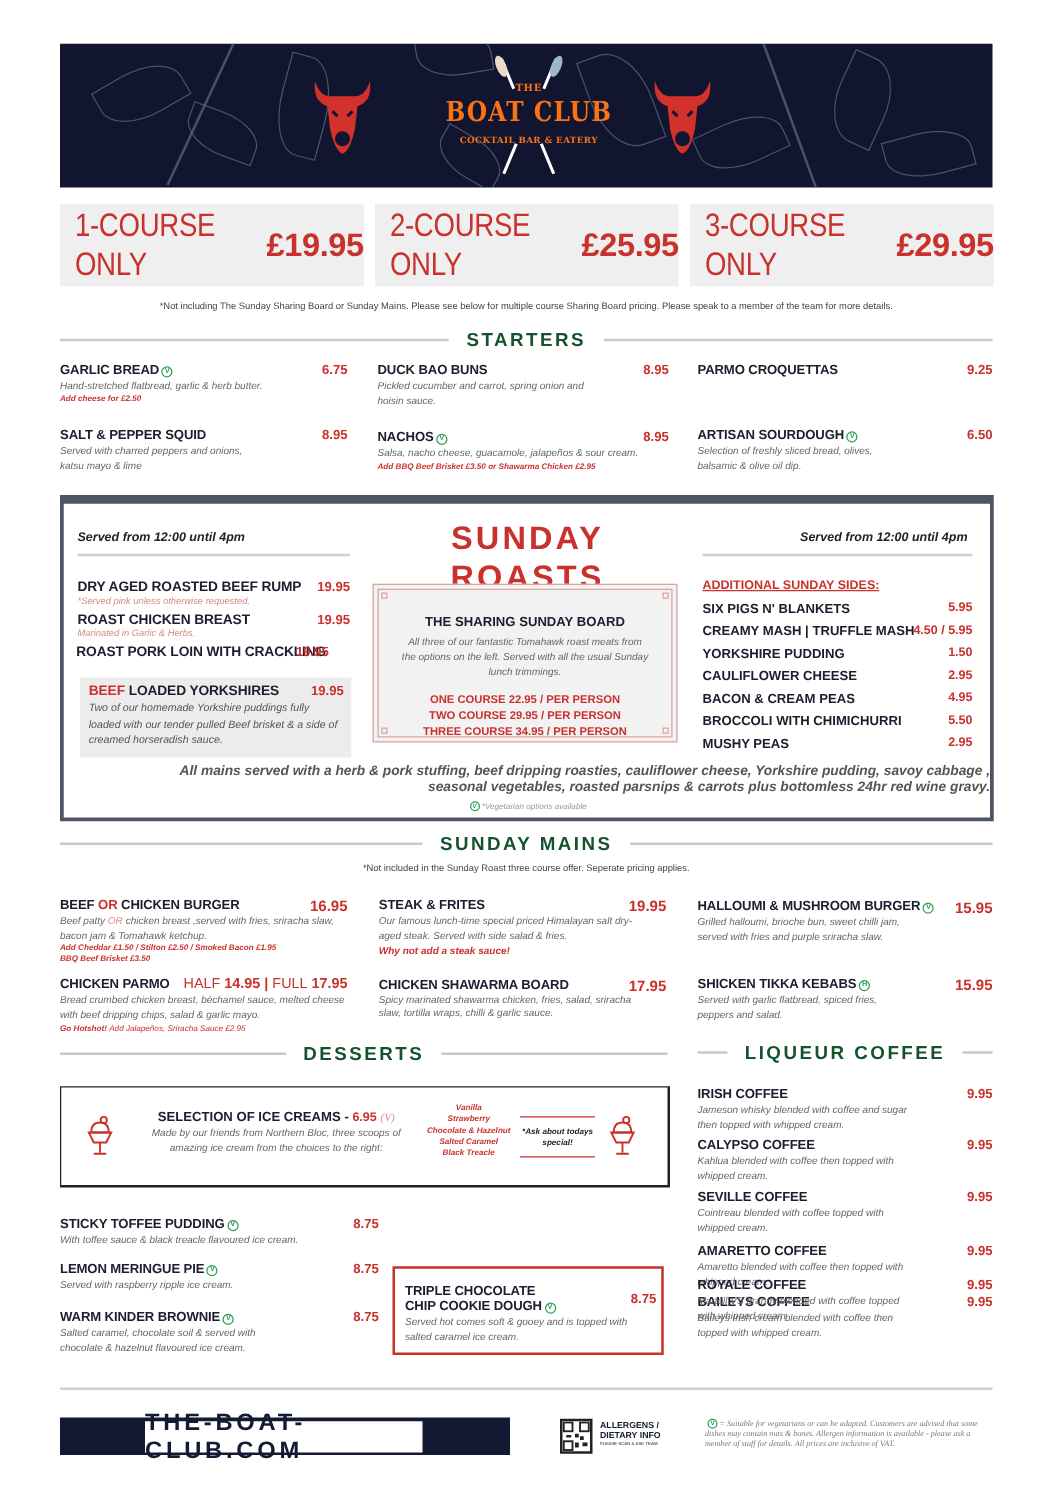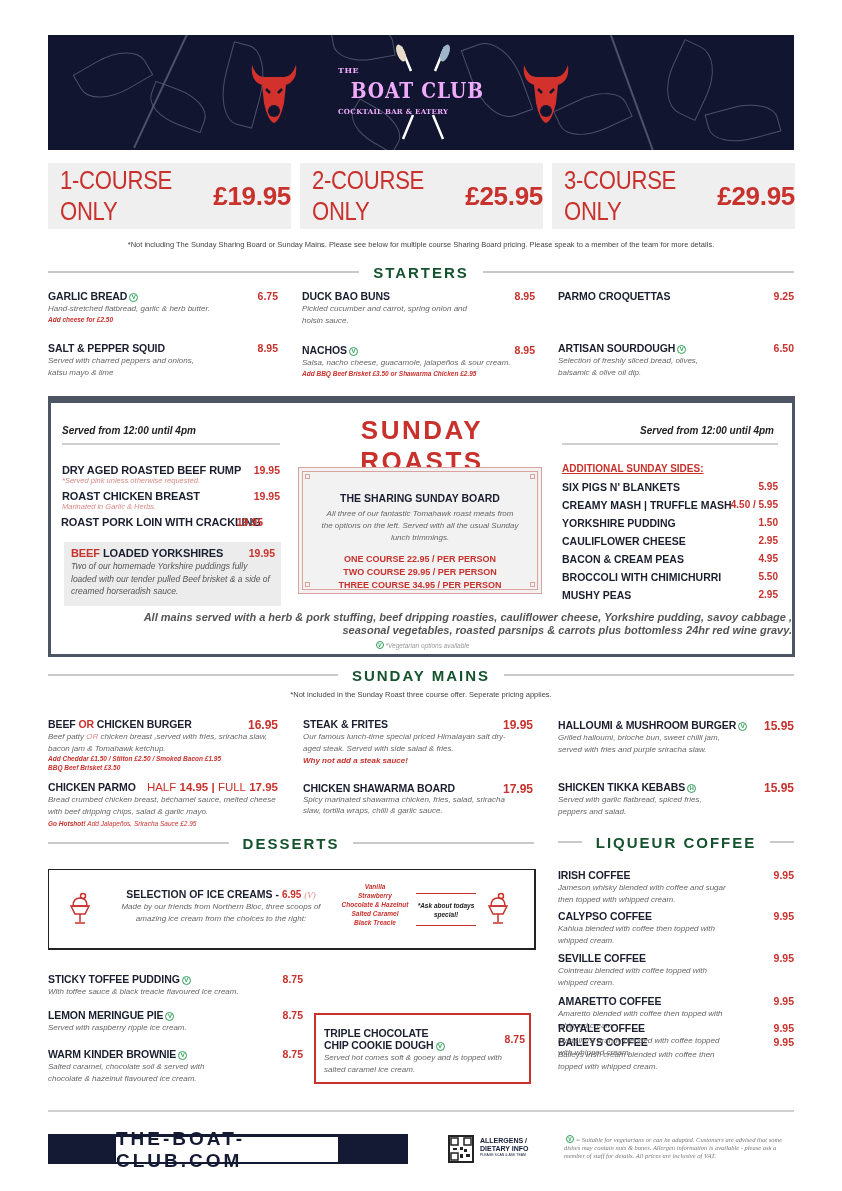--- a/index.html
+++ b/index.html
@@ -6,21 +6,21 @@
   html, body { width: 842px; height: 1191px; background: #ffffff; overflow: hidden; }
   body { position: relative; font-family: "Liberation Sans", sans-serif; color: #1b1e2e; }
   .abs { position: absolute; }
   .red { color: #c8312c; }
 
   
   #banner { left: 48px; top: 35px; width: 746px; height: 115px; background: #111530; overflow: hidden; }
   #banner .leaf { position: absolute; border: 1.5px solid #5a6078; border-radius: 0 60% 0 60%; opacity: .8; }
   #banner .stem { position: absolute; width: 1.5px; background: #5a6078; opacity: .8; transform-origin: top; }
   .bull { position: absolute; top: 28px; width: 52px; height: 62px; }
-  .logo { position: absolute; left: 290px; top: 8px; width: 170px; height: 100px; color: #f0abfc; }
+  .logo { position: absolute; left: 290px; top: 8px; width: 170px; height: 100px; text-align: center; color: #f97316; }
   .logo .the { position: absolute; left: 0; right: 0; top: 22px; font: bold 8px "DejaVu Serif", serif; letter-spacing: .5px; }
   .logo .name { position: absolute; left: 0; right: 0; top: 34px; font: bold 22px "DejaVu Serif", serif; letter-spacing: 1px; transform: scaleX(.85); }
   .logo .sub { position: absolute; left: 0; right: 0; top: 64px; font: bold 7px "DejaVu Serif", serif; letter-spacing: .3px; }
 
   
   .course { top: 163px; width: 243px; height: 66px; background: #efefef; display: flex; align-items: center; justify-content: center; font-size: 26px; color: #c8312c; letter-spacing: -.3px; }
   .course b { font-weight: bold; margin-left: 6px; }
   .course span.l { font-weight: normal; transform: scaleX(.85); display: inline-block; }
 
   .note { font-size: 7.5px; color: #444; text-align: center; }

